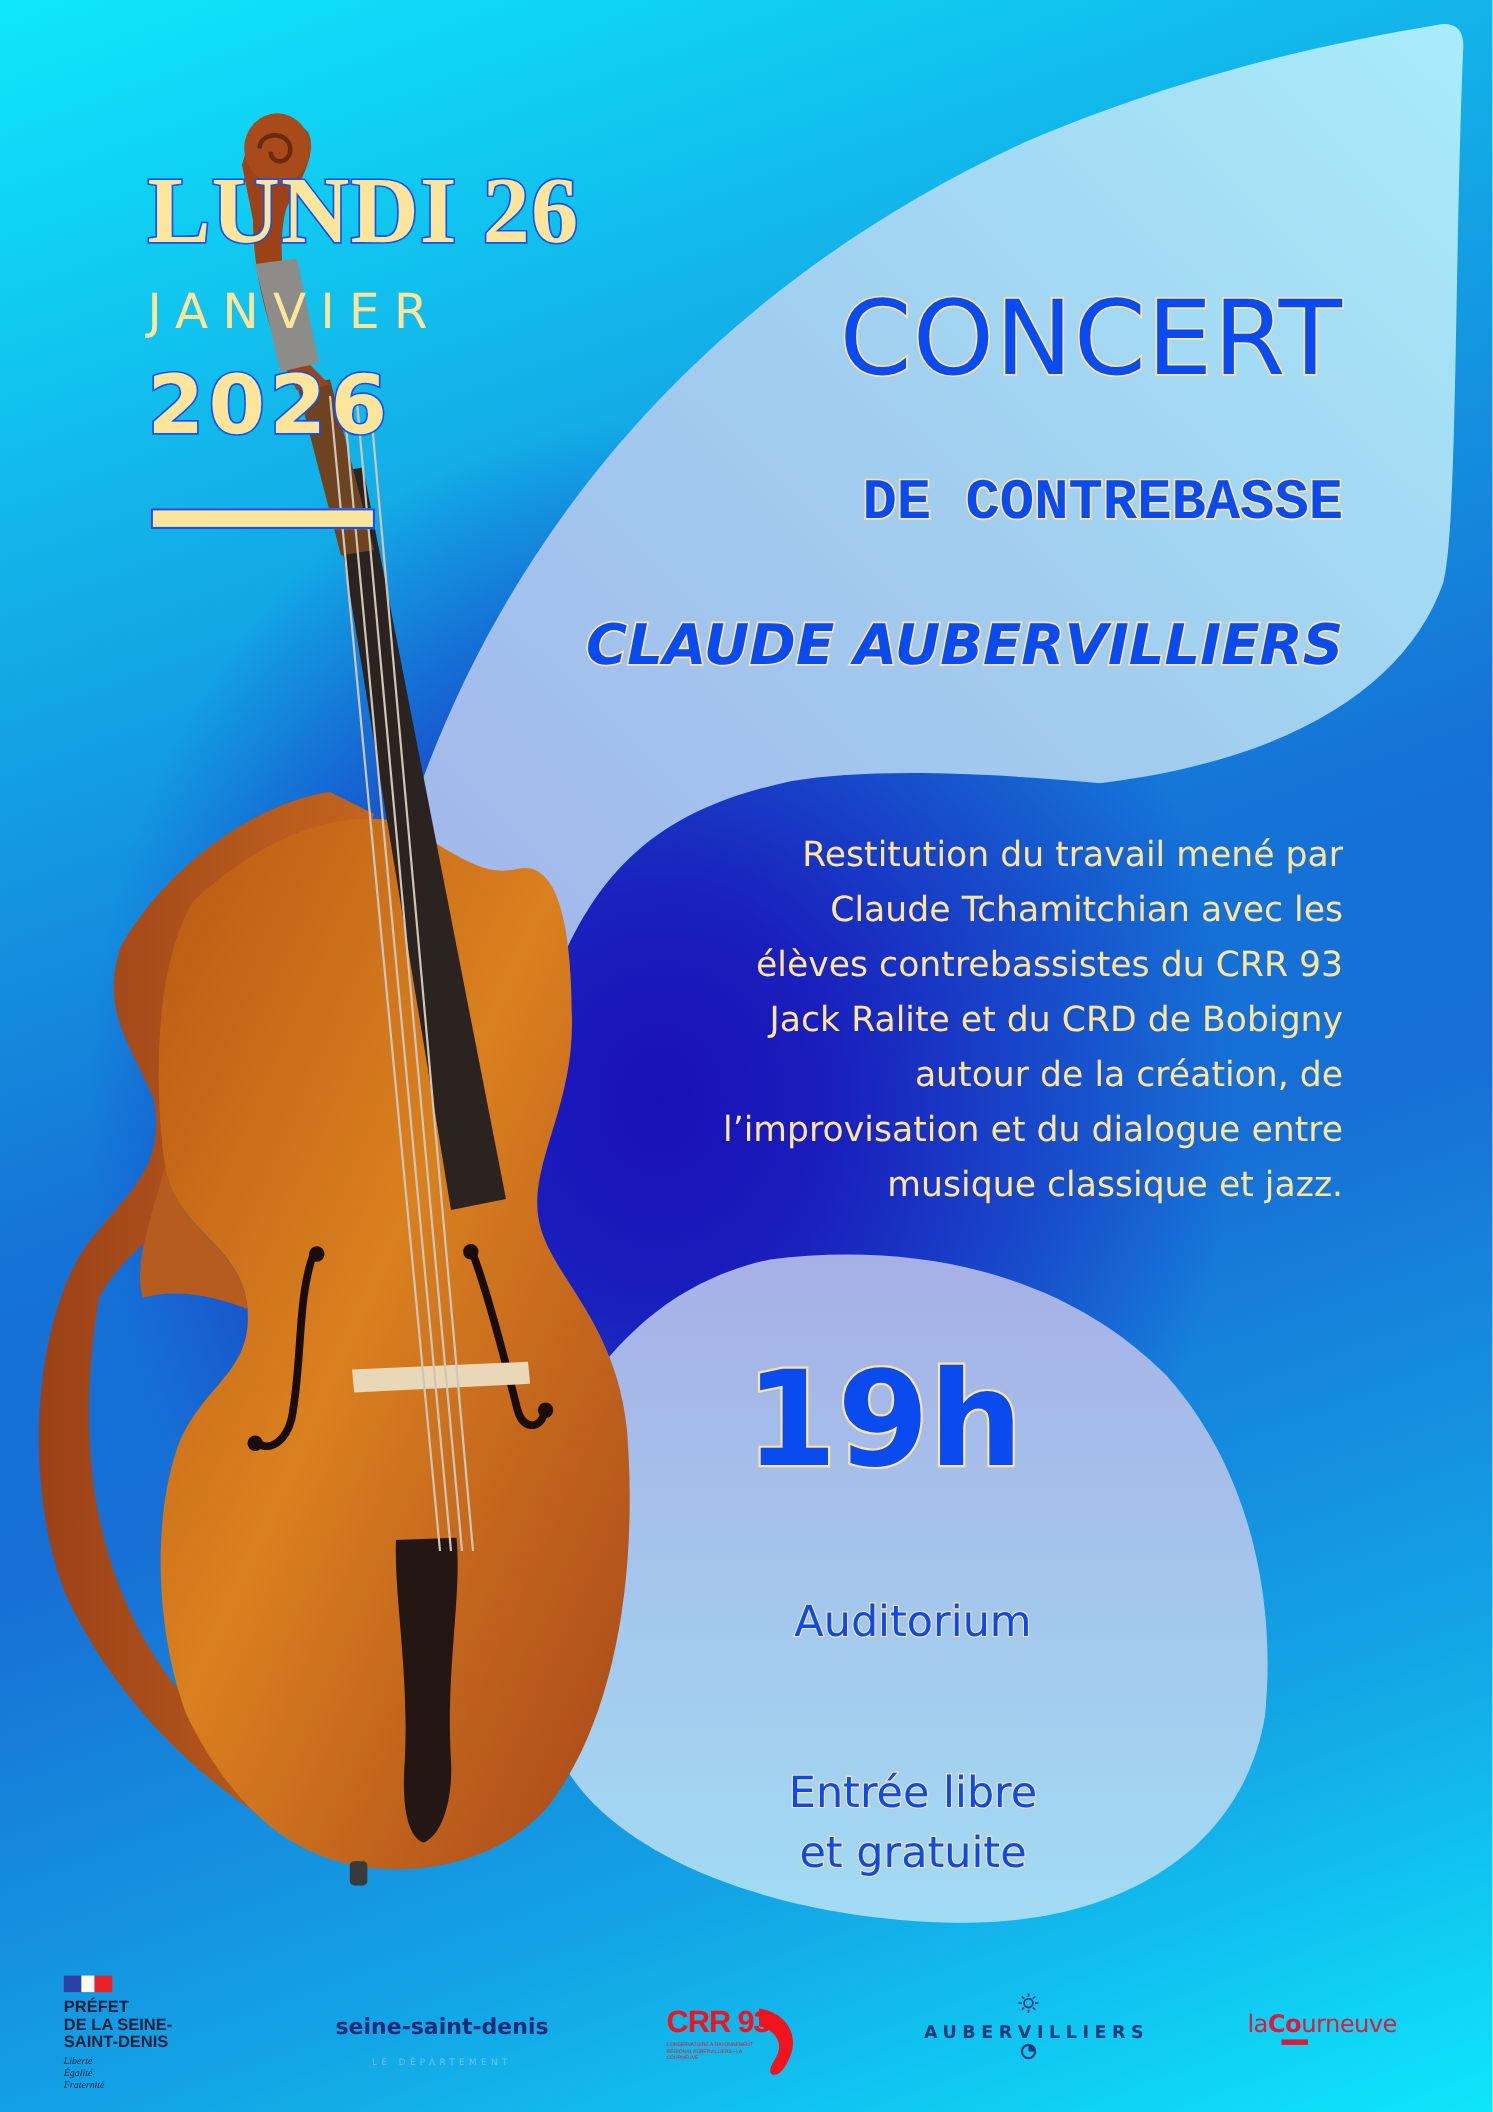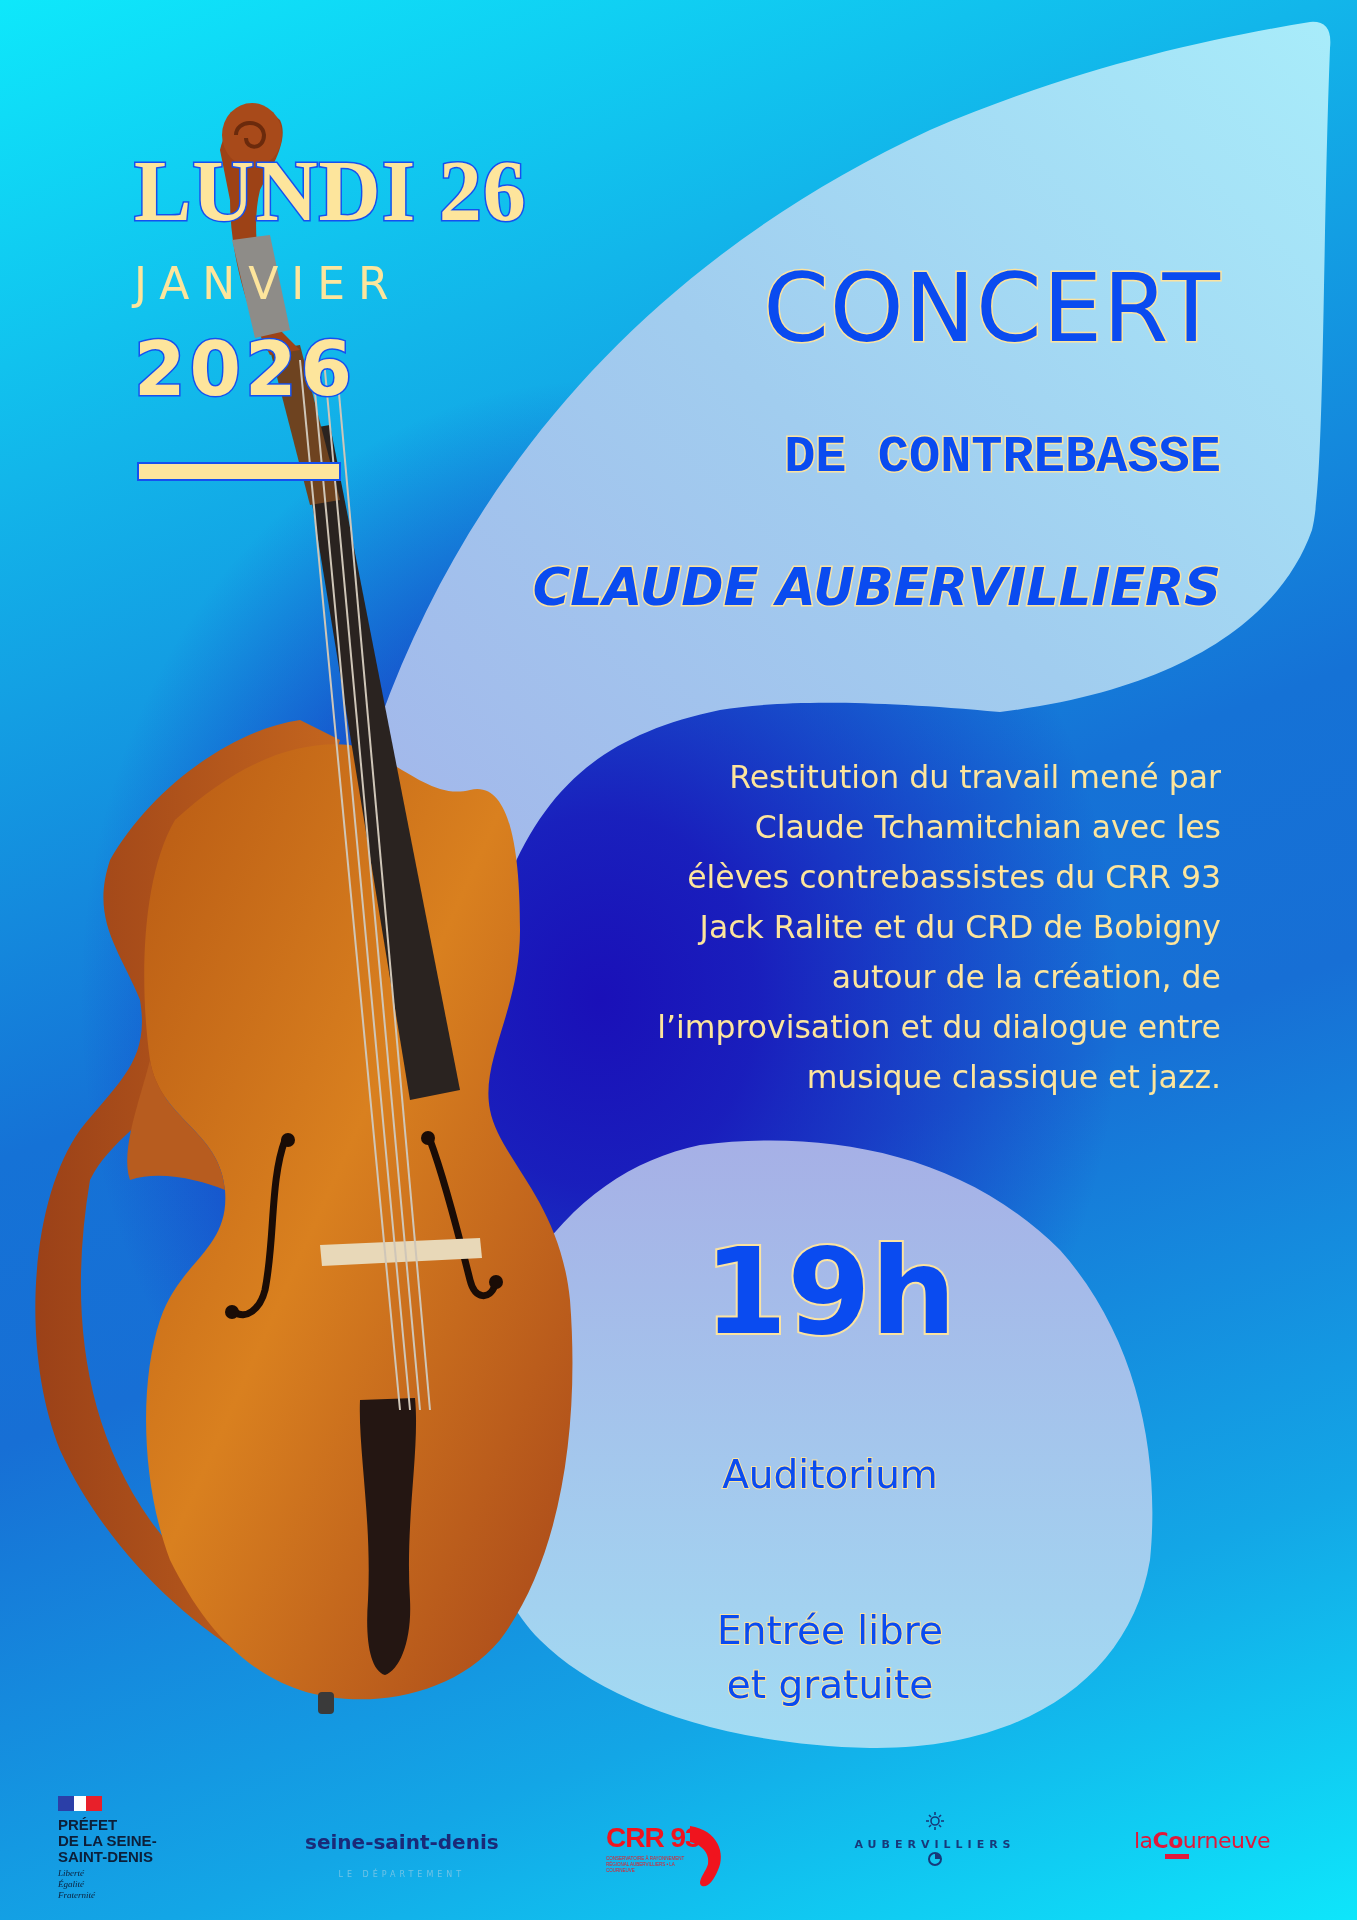--- a/index.html
+++ b/index.html
@@ -33,21 +33,21 @@
   .title-sub { position: absolute; right: 136px; top: 432px; font-size: 52px; font-weight: bold; line-height: 1; font-family: Liberation Mono, monospace; }
   .title-artist { position: absolute; right: 136px; top: 562px; font-size: 51px; font-weight: bold; font-style: italic; line-height: 1; font-family: "DejaVu Sans", sans-serif; }
 
   .description {
     position: absolute; right: 136px; top: 752px; width: 720px;
     text-align: right; color: #fde59c; font-size: 31.5px; line-height: 50px;
     font-family: "DejaVu Sans", sans-serif;
   }
   .description span { display: block; white-space: nowrap; }
 
-  .time { position: absolute; left: 690px; width: 280px; top: 1232px; text-align: center; font-size: 120px; font-weight: bold; line-height: 1; font-family: "DejaVu Sans", sans-serif; -webkit-text-stroke: 4px #fbe3a0; }
+  .time { position: absolute; left: 650px; width: 280px; top: 1232px; text-align: right; font-size: 120px; font-weight: bold; line-height: 1; font-family: "DejaVu Sans", sans-serif; -webkit-text-stroke: 4px #fbe3a0; }
   .venue { position: absolute; left: 620px; width: 420px; top: 1448px; text-align: center; font-size: 39px; line-height: 54px; font-family: "DejaVu Sans", sans-serif; -webkit-text-stroke: 2px #fbe3a0; }
   .venue span, .entry span { display: block; }
   .entry { position: absolute; left: 620px; width: 420px; top: 1604px; text-align: center; font-size: 39px; line-height: 54px; font-family: "DejaVu Sans", sans-serif; -webkit-text-stroke: 2px #fbe3a0; }
 
   
   .logo { position: absolute; }
   .prefet { left: 58px; top: 1796px; }
   .prefet .flag { display: flex; width: 44px; height: 15px; margin-bottom: 6px; }
   .prefet .flag i { display: block; height: 15px; }
   .prefet .name { font-family: "Liberation Sans", sans-serif; font-weight: bold; font-size: 15px; line-height: 16px; color: #0c1f3a; }
@@ -56,21 +56,21 @@
   .ssd { left: 305px; top: 1830px; text-align: center; }
   .ssd .main { font-family: "DejaVu Sans", sans-serif; font-weight: bold; font-size: 20px; color: #1a2a78; letter-spacing: 0px; }
   .ssd .sub { font-family: "DejaVu Sans", sans-serif; font-size: 8px; letter-spacing: 4px; color: #6fc3e6; margin-top: 16px; text-align: center; }
 
   .crr { left: 606px; top: 1824px; width: 120px; height: 66px; }
   .crr .big { font-family: "Liberation Sans", sans-serif; font-weight: bold; font-size: 28px; color: #f0141e; line-height: 1; letter-spacing: -1px; }
   .crr .small { font-family: "Liberation Sans", sans-serif; font-size: 4.5px; color: #f0141e; line-height: 6px; margin-top: 4px; width: 80px; }
   .crr svg { position: absolute; left: 82px; top: 0; }
 
   .aub { left: 840px; top: 1812px; width: 190px; text-align: center; }
-  .aub .word { font-family: "DejaVu Sans", sans-serif; font-weight: bold; font-size: 11px; letter-spacing: 5px; color: #173a7a; margin-top: 4px; }
+  .aub .word { font-family: "DejaVu Sans", sans-serif; font-weight: bold; font-size: 16px; letter-spacing: 5px; color: #173a7a; margin-top: 4px; }
 
   .lac { left: 1134px; top: 1828px; }
   .lac .word { font-family: "DejaVu Sans", sans-serif; font-size: 22px; color: #e0193a; letter-spacing: -0.5px; }
   .lac .word b { font-weight: bold; }
   .lac .bar { width: 24px; height: 5px; background: #e0193a; margin-left: 31px; margin-top: 1px; }
 </style>
 </head>
 <body>
 
 <div class="poster">

